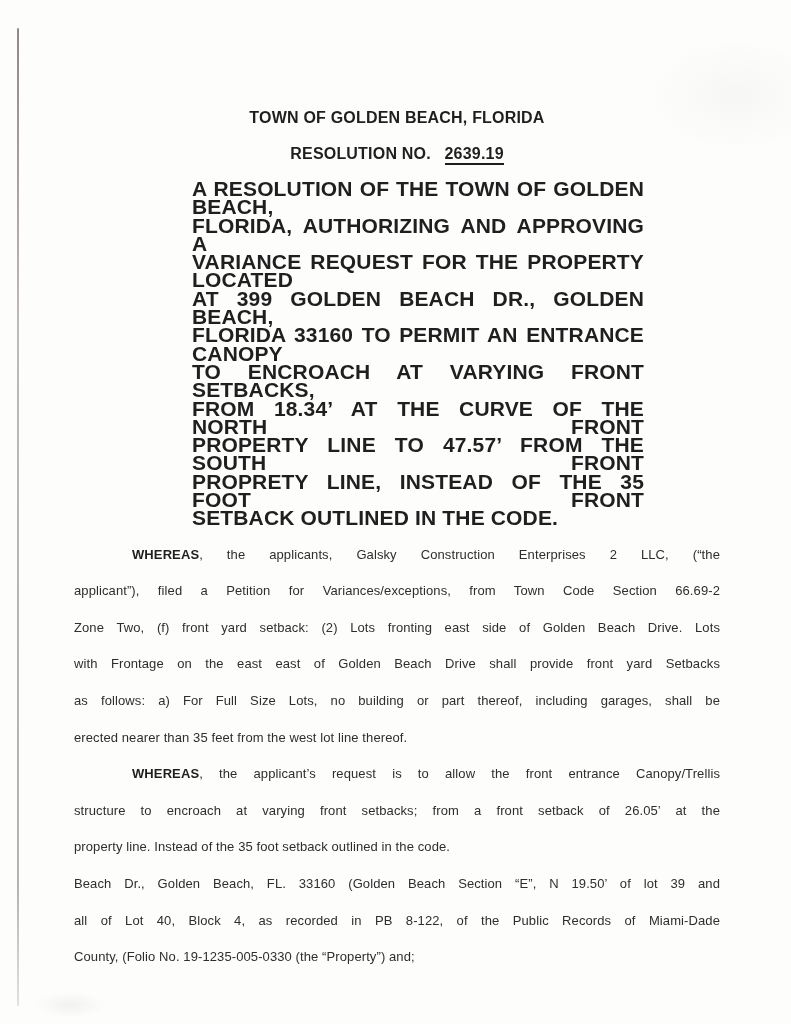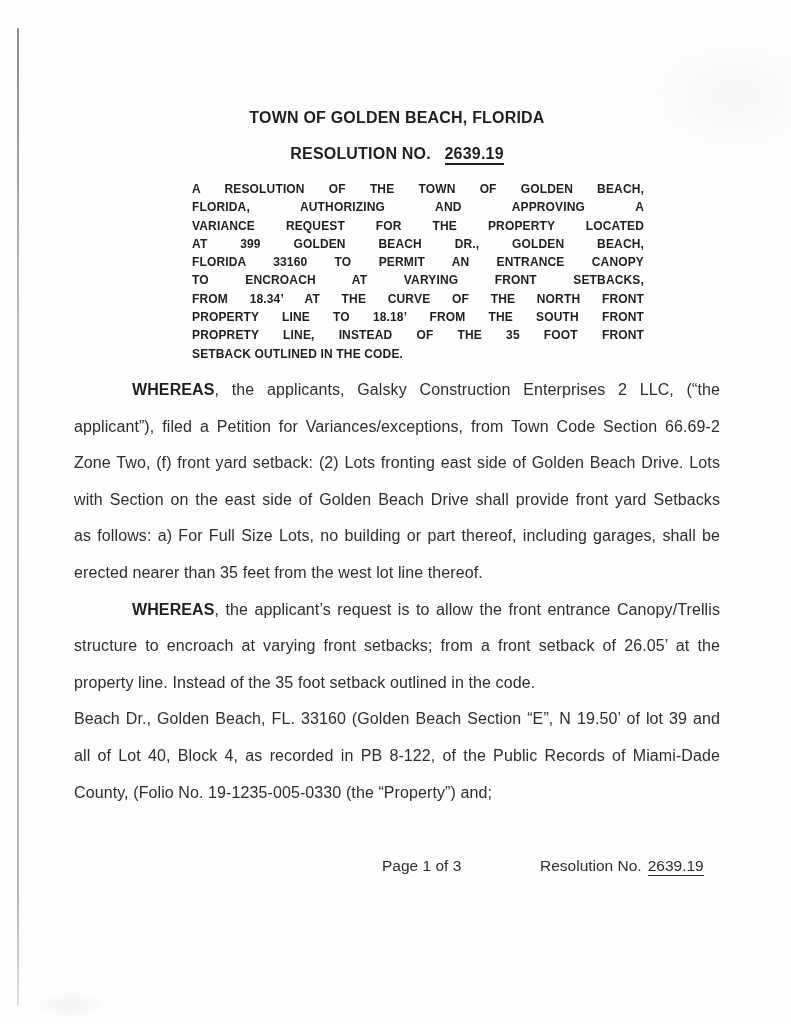--- a/index.html
+++ b/index.html
@@ -81,31 +81,31 @@
     border-bottom: 2px solid currentColor;
     padding-bottom: 1px;
   }
   .caption {
     margin-top: 16px;
     margin-left: 118px;
     width: 452px;
     color: var(--ink-bold);
   }
   .cap-line {
-    font-size: 12px;
+    font-size: 21px;
     font-weight: bold;
     line-height: 18.3px;
     letter-spacing: 0.15px;
     text-align: justify;
     text-align-last: justify;
   }
   .cap-line.last { text-align: center; text-align-last: left; }
   .body-block { margin-top: 9px; }
   .body-line {
-    font-size: 16px;
+    font-size: 13px;
     line-height: 36.6px;
     text-align: justify;
     text-align-last: justify;
     letter-spacing: 0.1px;
   }
   .body-line.first { padding-left: 58px; }
   .body-line.last { text-align: right; text-align-last: left; }
   .lead { font-weight: bold; color: var(--ink-bold); }
   .footer {
     position: relative;
@@ -138,34 +138,34 @@
     </div>
 
     <div class="caption">
       <div class="cap-line">A RESOLUTION OF THE TOWN OF GOLDEN BEACH,</div>
       <div class="cap-line">FLORIDA, AUTHORIZING AND APPROVING A</div>
       <div class="cap-line">VARIANCE REQUEST FOR THE PROPERTY LOCATED</div>
       <div class="cap-line">AT 399 GOLDEN BEACH DR., GOLDEN BEACH,</div>
       <div class="cap-line">FLORIDA 33160 TO PERMIT AN ENTRANCE CANOPY</div>
       <div class="cap-line">TO ENCROACH AT VARYING FRONT SETBACKS,</div>
       <div class="cap-line">FROM 18.34’ AT THE CURVE OF THE NORTH FRONT</div>
-      <div class="cap-line">PROPERTY LINE TO 18.18’ FROM THE SOUTH FRONT</div>
+      <div class="cap-line">PROPERTY LINE TO 47.57’ FROM THE SOUTH FRONT</div>
       <div class="cap-line">PROPRETY LINE, INSTEAD OF THE 35 FOOT FRONT</div>
       <div class="cap-line last">SETBACK OUTLINED IN THE CODE.</div>
     </div>
 
     <div class="body-block">
 
       <div class="para">
         <div class="body-line first">
           <span class="lead">WHEREAS</span><span>, the applicants, Galsky Construction Enterprises 2 LLC, (“the</span>
         </div>
         <div class="body-line">applicant”), filed a Petition for Variances/exceptions, from Town Code Section 66.69-2</div>
         <div class="body-line">Zone Two, (f) front yard setback: (2) Lots fronting east side of Golden Beach Drive. Lots</div>
-        <div class="body-line">with Section on the east side of Golden Beach Drive shall provide front yard Setbacks</div>
+        <div class="body-line">with Frontage on the east east of Golden Beach Drive shall provide front yard Setbacks</div>
         <div class="body-line">as follows: a) For Full Size Lots, no building or part thereof, including garages, shall be</div>
         <div class="body-line last">erected nearer than 35 feet from the west lot line thereof.</div>
       </div>
 
       <div class="para">
         <div class="body-line first">
           <span class="lead">WHEREAS</span><span>, the applicant’s request is to allow the front entrance Canopy/Trellis</span>
         </div>
         <div class="body-line">structure to encroach at varying front setbacks; from a front setback of 26.05’ at the</div>
         <div class="body-line last">property line. Instead of the 35 foot setback outlined in the code.</div>

